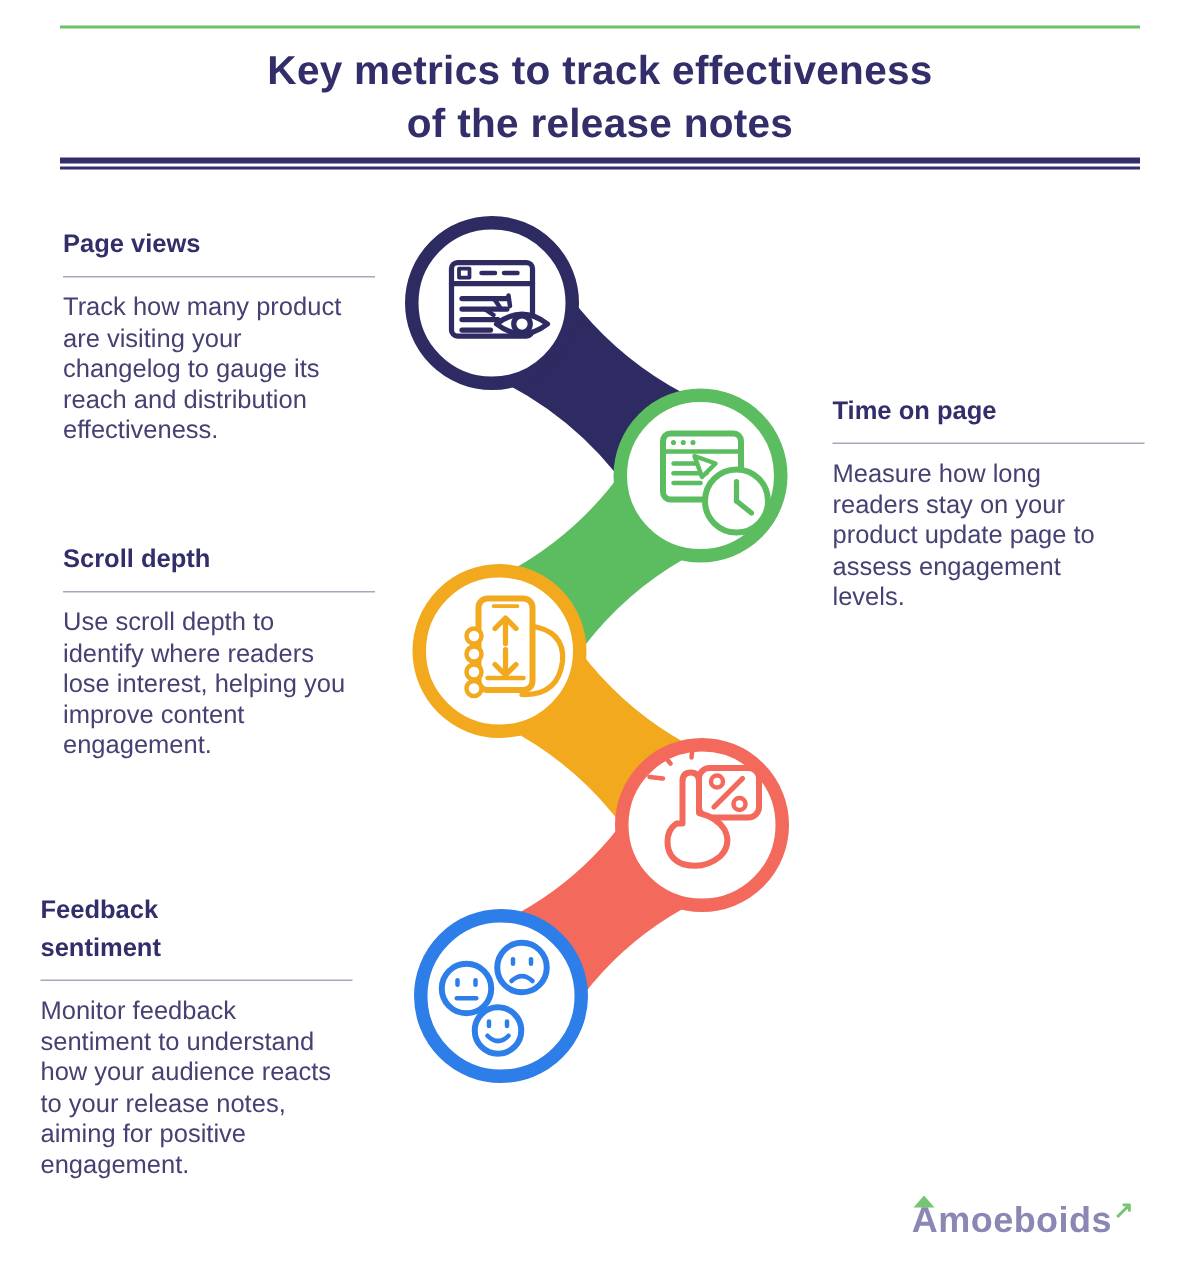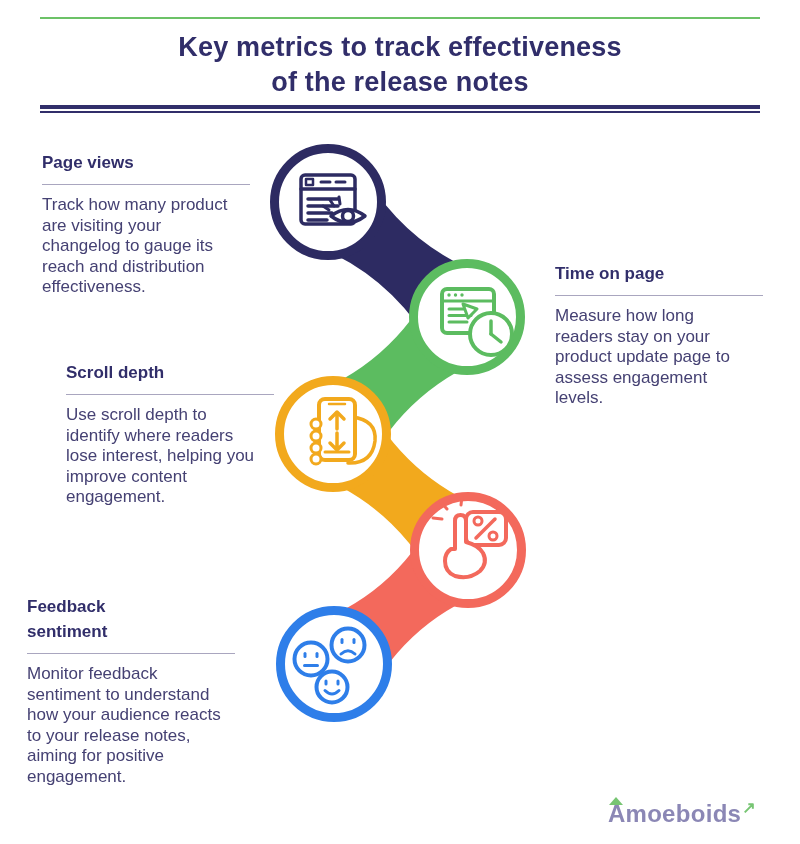--- a/index.html
+++ b/index.html
@@ -20,21 +20,21 @@
   .section { position:absolute; color:#454173; }
   .section h2 {
     margin:0; font-size:17px; line-height:25px; font-weight:700;
     color:#312e6a; white-space:pre-line;
   }
   .section .rule { width:208px; height:1px; background:#a9a6bf; margin:9px 0 10px; }
   .section p { margin:0; font-size:17px; line-height:20.5px; white-space:pre-line; }
 
   #sec-0 { left:42px;  top:150px; width:240px; }
   #sec-1 { left:555px; top:238px; width:235px;margin-top:23px; }
-  #sec-2 { left:42px;  top:360px; width:240px;margin-left:24px; }
+  #sec-2 { left:42px;  top:360px; width:240px; }
   #sec-3 { left:555px; top:484px; width:235px; }
   #sec-4 { left:27px;  top:594px; width:240px; }
 
   .chain { position:absolute; left:0; top:0; }
 
   .logo {
     position:absolute; top:795px; right:44px;
     font-size:24px; font-weight:700; color:#8b87b5; line-height:26px; letter-spacing:0.3px;
   }
   .logo-text { position:relative; }

